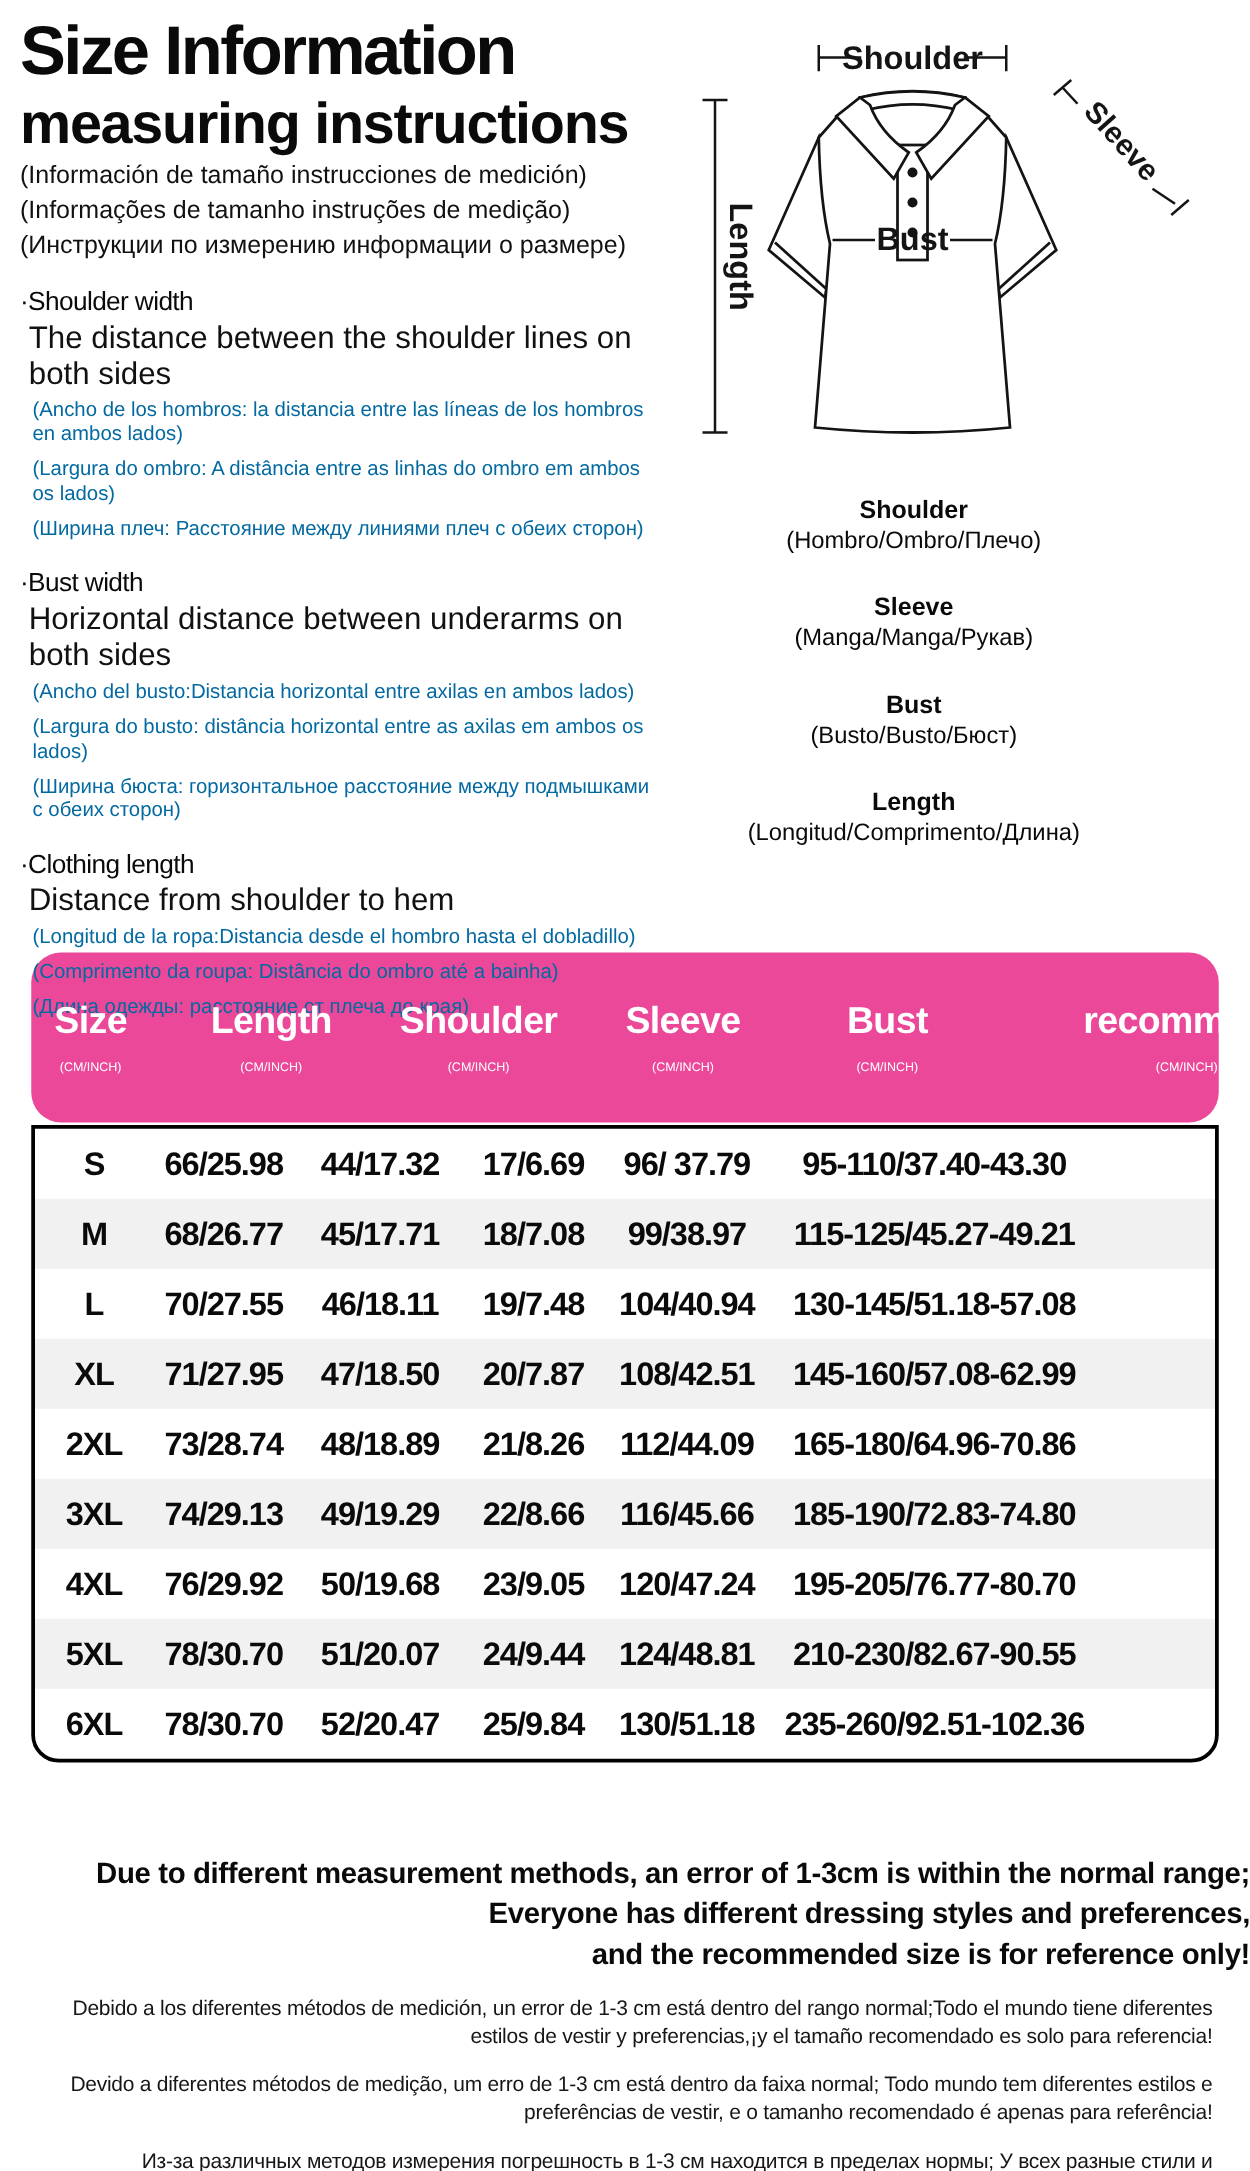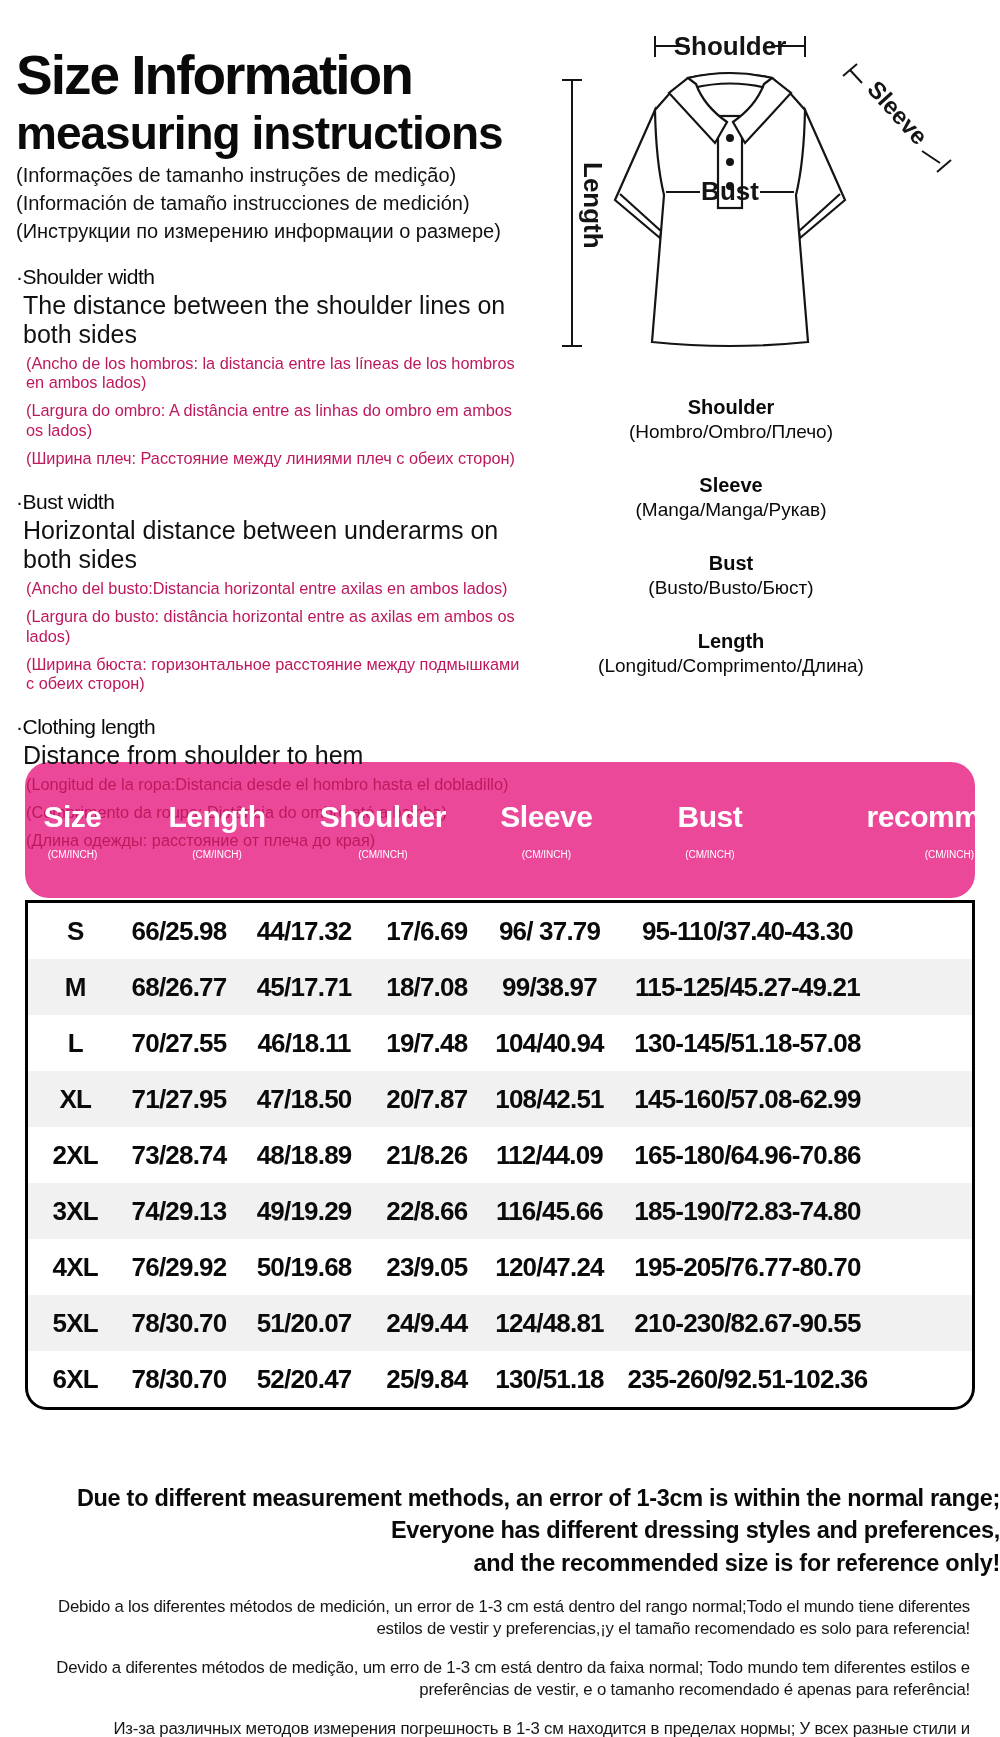--- a/index.html
+++ b/index.html
@@ -5,28 +5,28 @@
   * { margin:0; padding:0; box-sizing:border-box; }
   html,body { background:#fff; }
   .page {
     width:1000px; height:1737px; margin:0 auto; background:#fff;
     font-family:"Liberation Sans", sans-serif; color:#0a0a0a; overflow:hidden; position:relative;
   }
   .top { display:flex; height:762px; }
   .left-col { width:548px; padding:10px 6px 0 16px; }
   .right-col { width:452px; padding-top:10px; }
 
-  .title { font-size:55px; font-weight:bold; letter-spacing:-2px; line-height:1.1;margin-top:35px; }
+  .title { font-size:55px; font-weight:bold; letter-spacing:-2px; line-height:1.1; }
   .subtitle { font-size:46px; font-weight:bold; letter-spacing:-1px; margin-top:0px; }
   .hdr-trans div { font-size:20px; line-height:1.3; margin-top:2px; color:#111; }
 
   .section { margin-top:21px; }
   .section h2 { font-size:21px; font-weight:normal; letter-spacing:-0.5px; }
   .section .desc { font-size:25px; margin:2px 0 5px 7px; color:#111; }
-  .section .note { font-size:16.3px; line-height:1.22; margin:0 0 8px 10px; max-width:505px; color:#be185d; }
+  .section .note { font-size:16.3px; line-height:1.22; margin:0 0 8px 10px; max-width:505px; color:#0369a1; }
 
   .diagram-wrap { width:455px; }
   svg text { font-family:"Liberation Sans", sans-serif; font-weight:bold; fill:#141414; }
   .legend { margin-top:34px; padding-right:86px; text-align:center; }
   .legend-item { margin-bottom:31px; }
   .legend-item .term { font-size:20px; font-weight:bold; }
   .legend-item .trans { font-size:19px; margin-top:2px; }
 
   .size-table { margin:0 25px; }
   .tbl-grid { display:grid; grid-template-columns:10% 12% 14.5% 11.5% 14.5% 37.5%; align-items:center; }
@@ -51,22 +51,22 @@
 </head>
 <body>
 
 <div class="page">
 
   <div class="top">
     <div class="left-col">
       <div class="title">Size Information</div>
       <div class="subtitle">measuring instructions</div>
       <div class="hdr-trans">
+        <div>(Información de tamaño instrucciones de medición)</div>
         <div>(Informações de tamanho instruções de medição)</div>
-        <div>(Información de tamaño instrucciones de medición)</div>
         <div>(Инструкции по измерению информации о размере)</div>
       </div>
 
       <div class="section">
         <h2>·Shoulder width</h2>
         <div class="desc">The distance between the shoulder lines on both sides</div>
         <div class="note">(Ancho de los hombros: la distancia entre las líneas de los hombros en ambos lados)</div>
         <div class="note">(Largura do ombro: A distância entre as linhas do ombro em ambos os lados)</div>
         <div class="note">(Ширина плеч: Расстояние между линиями плеч с обеих сторон)</div>
       </div>

